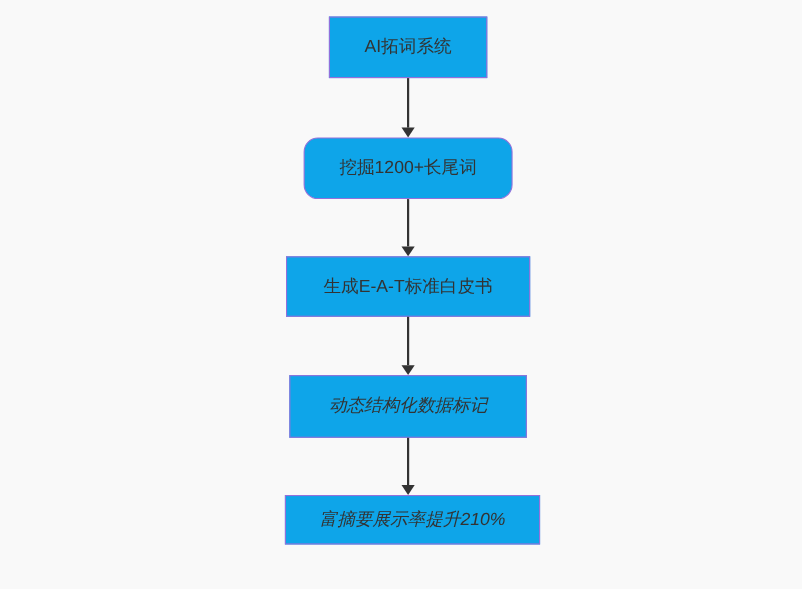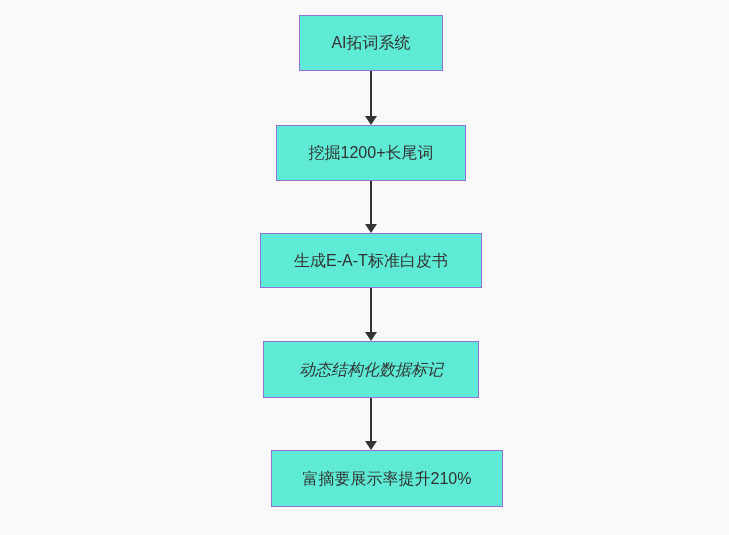--- a/index.html
+++ b/index.html
@@ -15,36 +15,36 @@
   }
   .canvas {
     position: relative;
     width: 729px;
     height: 535px;
     background: #f9f9f9;
   }
   .flow-node {
     position: absolute;
     box-sizing: border-box;
-    background: #5eead4;
+    background: #0ea5e9;
     border: 1px solid #9370DB;
     color: #333333;
     font-size: 16px;
     line-height: 1;
     display: flex;
     align-items: center;
     justify-content: center;
     text-align: center;
     white-space: nowrap;
   }
   .node-1 { left: 299px; top: 15px;  width: 144px; height: 56px; }
-  .node-2 { left: 276px; top: 125px; width: 190px; height: 56px; }
+  .node-2 { left: 276px; top: 125px; width: 190px; height: 56px; border-radius: 13px; }
   .node-3 { left: 260px; top: 233px; width: 222px; height: 55px; text-align: right; }
   .node-4 { left: 263px; top: 341px; width: 216px; height: 57px; font-style: italic; }
-  .node-5 { left: 271px; top: 450px; width: 232px; height: 57px; }
+  .node-5 { left: 259px; top: 450px; width: 232px; height: 45px; font-style: italic; }
 
   .arrow {
     position: absolute;
     left: 365px;
     width: 12px;
     display: flex;
     flex-direction: column;
     align-items: center;
   }
   .arrow-line {

